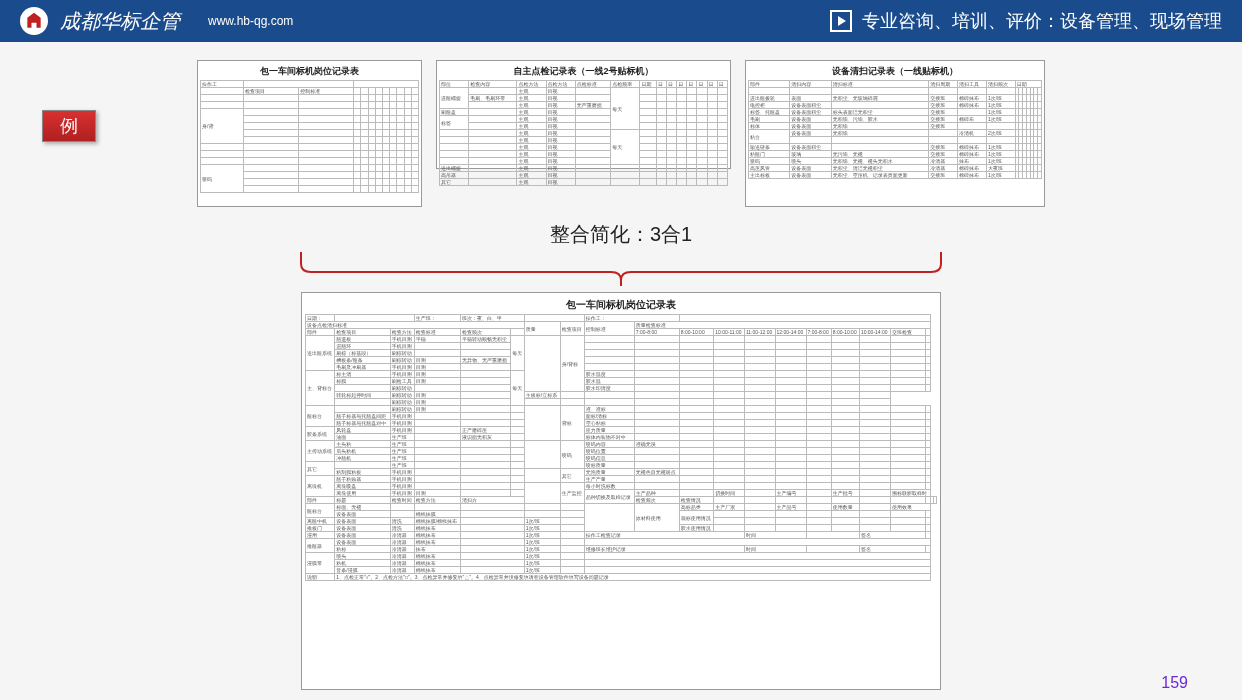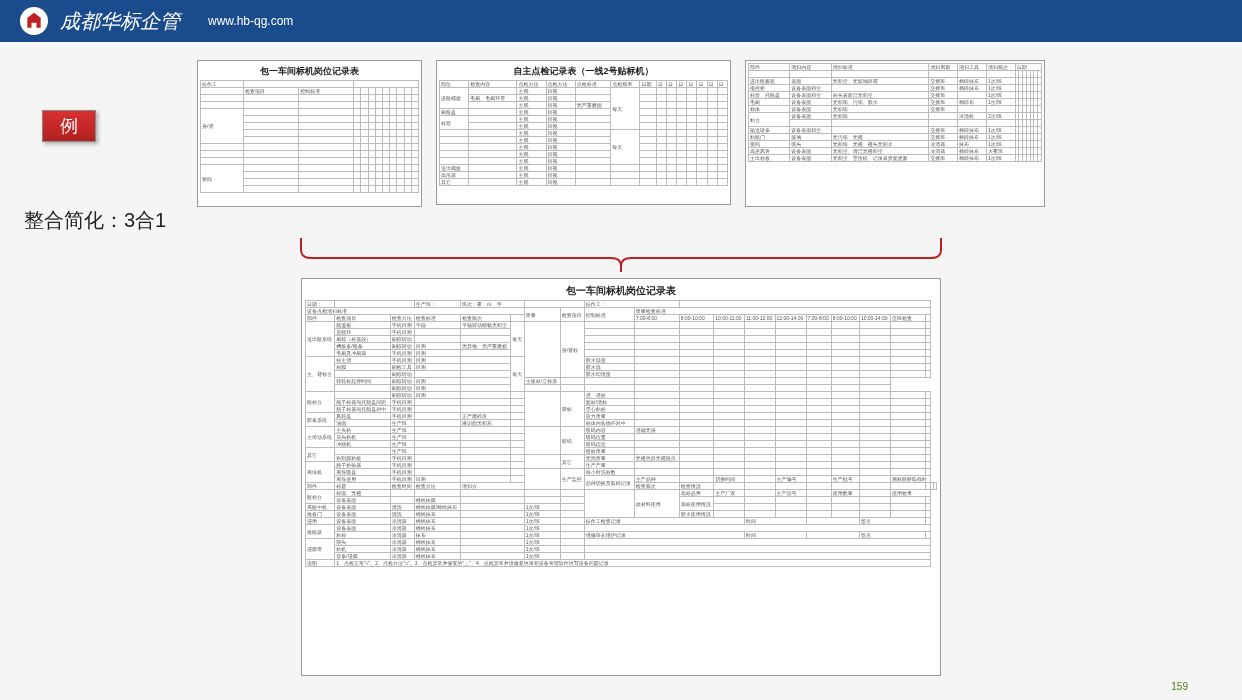--- a/index.html
+++ b/index.html
@@ -10,45 +10,49 @@
 .company{font-size:20px;font-style:italic;font-weight:400;margin-right:28px}
 .url{font-size:12px}
 .header-right{margin-left:auto;font-size:18px;display:flex;align-items:center}
 .play-icon{width:22px;height:22px;border:2px solid #fff;margin-right:10px;display:flex;align-items:center;justify-content:center}
 .play-icon::after{content:"";border-left:8px solid #fff;border-top:5px solid transparent;border-bottom:5px solid transparent;margin-left:2px}
 .content{padding:14px 24px;position:relative;height:658px}
 .badge{position:absolute;left:42px;top:68px;width:54px;height:32px;background:linear-gradient(180deg,#d93030,#b02020);color:#fff;font-size:18px;display:flex;align-items:center;justify-content:center;border:1px solid #888;box-shadow:2px 2px 4px rgba(0,0,0,0.3)}
 .top-row{display:flex;justify-content:center;gap:14px;margin-top:4px}
 .form-box{border:1px solid #999;background:#fff;padding:2px;font-size:6px;color:#555}
 .f1{width:225px;height:147px}
-.f2{width:295px;height:145px}
+.f2{width:295px;height:109px}
 .f3{width:300px;height:147px}
 .form-title{text-align:center;font-size:9px;font-weight:700;color:#222;margin:2px 0}
 .mini-table{width:100%;border-collapse:collapse}
 .mini-table td{border:0.5px solid #bbb;height:7px;font-size:5px;padding:0 1px;overflow:hidden;white-space:nowrap}
-.center-label{text-align:left;font-size:20px;margin-top:0;color:#222}
+.center-label{text-align:center;font-size:20px;margin-top:14px;color:#222}
 .bracket{position:relative;width:660px;height:34px;margin:4px auto 0}
 .bracket svg{width:100%;height:100%}
 .big-form{width:640px;height:398px;margin:6px auto 0;border:1px solid #999;background:#fff;padding:3px;font-size:5px;color:#555}
 .big-title{text-align:center;font-size:10px;font-weight:700;color:#222;margin:2px 0}
 .big-table{width:100%;border-collapse:collapse}
 .big-table td{border:0.5px solid #bbb;height:7px;font-size:5px;padding:0 1px;overflow:hidden;white-space:nowrap}
-.page-num{position:absolute;right:54px;bottom:8px;font-size:10px;color:#4d7c0f}
+.page-num{position:absolute;right:54px;bottom:8px;font-size:16px;color:#6d28d9}
 </style>
 </head>
 <body>
 
 <div class="header">
   <div class="logo">
     <svg viewBox="0 0 24 24">
         <path fill="#c02020" d="M12 2L4 8v12h5v-6h6v6h5V8z"></path>
       </svg>
   </div>
   <div class="company">成都华标企管</div>
   <div class="url">www.hb-qg.com</div>
+  <div class="header-right">
+    <div class="play-icon"></div>
+    <span>专业咨询、培训、评价：设备管理、现场管理</span>
+  </div>
 </div>
 
 <div class="content">
   <div class="badge">例</div>
 
   <div class="top-row">
     <div class="form-box f1">
       <div class="form-title">包一车间标机岗位记录表</div>
       <table class="mini-table">
         <tbody>
@@ -494,20 +498,21 @@
               <td></td>
               <td></td>
               <td></td>
               <td></td>
             </tr>
       </tbody>
         </table>
     </div>
 
     <div class="form-box f3">
+      <div class="form-title">设备清扫记录表（一线贴标机）</div>
       <table class="mini-table">
         <tbody>
             <tr>
               <td>部件</td>
               <td>清扫内容</td>
               <td colspan="2">清扫标准</td>
               <td>清扫周期</td>
               <td>清扫工具</td>
               <td>清扫频次</td>
               <td colspan="7">日期</td>

